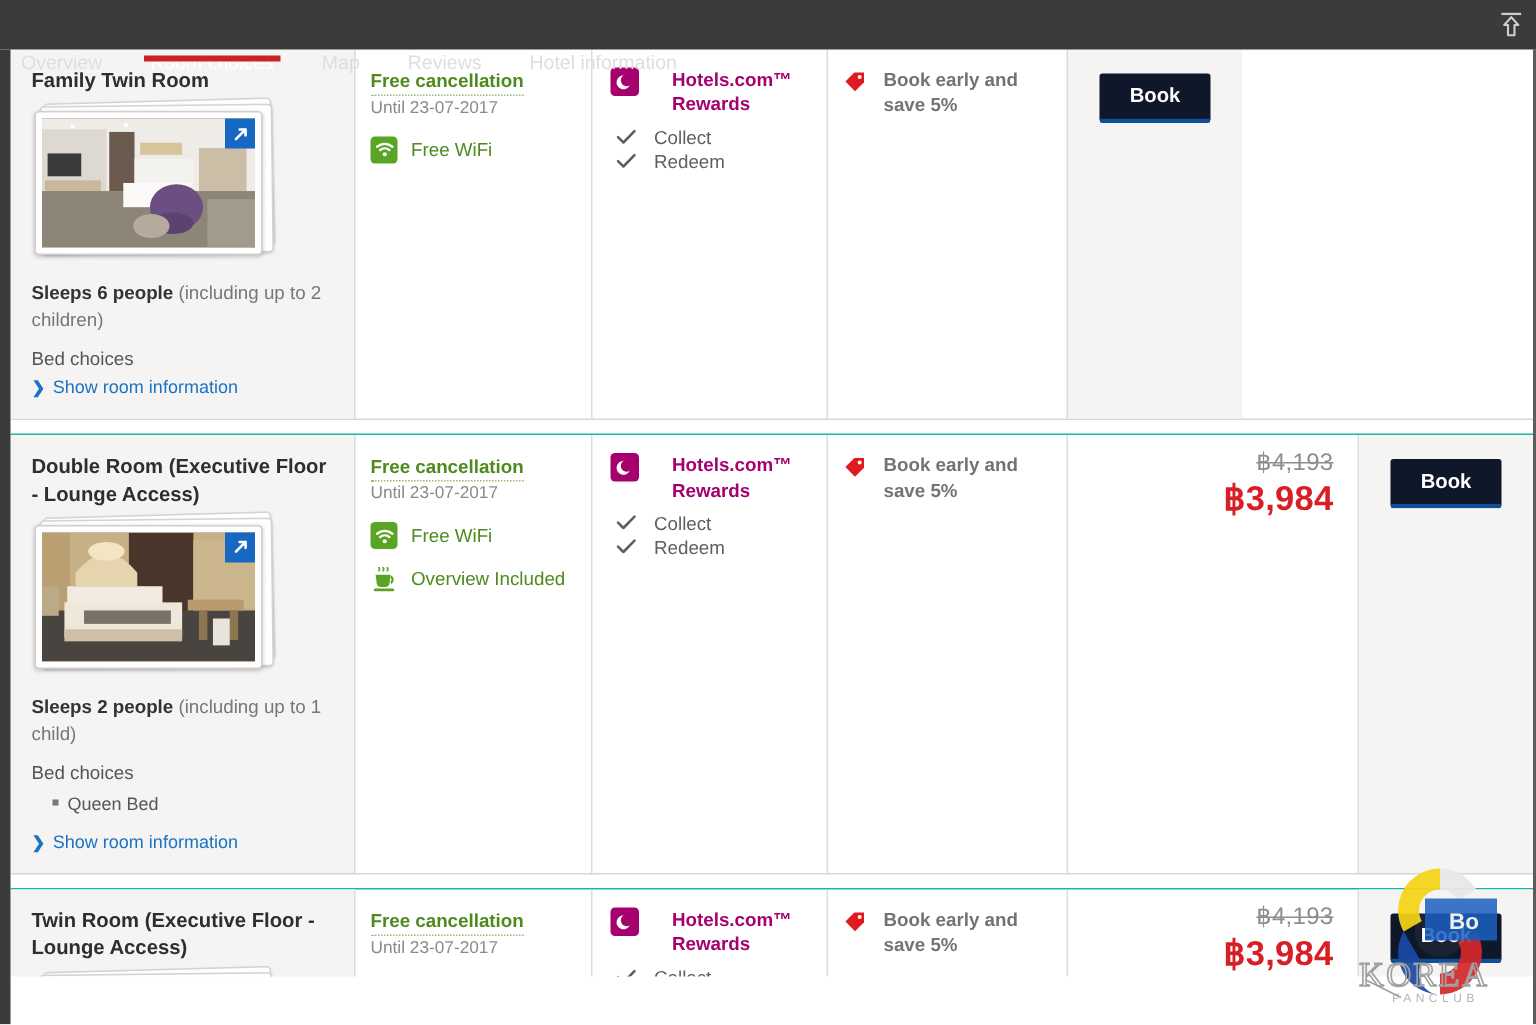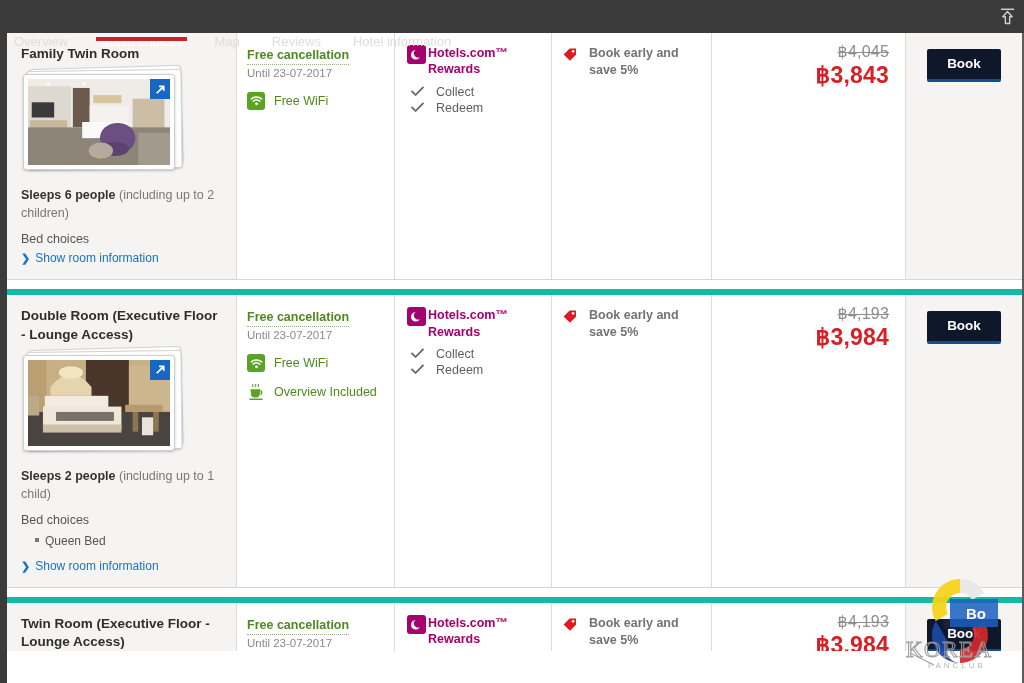--- a/index.html
+++ b/index.html
@@ -81,21 +81,21 @@
   .content {
     position: absolute; top: 33px; left: 7px;
     width: 1015px; height: 618px;
     background: #ffffff;
     overflow: hidden;
   }
 
   .room-row {
     display: flex;
     width: 1015px;
-    border-top: 6px solid #14b8a6;
+    border-top: 1px solid #14b8a6;
     border-bottom: 1px solid #d6d6d6;
     background: #ffffff;
     margin-bottom: 9px;
   }
   .room-row:first-child { border-top: none; }
 
   
   .col { position: relative; }
   .col-room     { width: 230px; background: #f5f4f2; padding: 10px 14px 14px 14px; border-right: 1px solid #dcdcdc; }
   .col-amen     { width: 158px; padding: 12px 10px 10px 10px; border-right: 1px solid #dcdcdc; }
@@ -160,21 +160,21 @@
   .amen-label { font-size: 12.5px; color: #4e8a1e; line-height: 1.3; }
   .icon-sq {
     width: 18px; height: 18px; background: #5aa425; border-radius: 3px;
     display: flex; align-items: center; justify-content: center; flex: 0 0 18px;
   }
   .icon-sq svg { width: 13px; height: 13px; }
   .icon-plain { width: 18px; height: 18px; display: flex; align-items: center; justify-content: center; flex: 0 0 18px; }
   .icon-plain svg { width: 17px; height: 17px; }
 
   
-  .rw-head { display: flex; gap: 2px; margin-bottom: 7px; }
+  .rw-head { display: flex; gap: 22px; margin-bottom: 7px; }
   .rw-badge {
     width: 19px; height: 19px; background: #a5006d; border-radius: 3px;
     display: flex; align-items: center; justify-content: center; flex: 0 0 19px;
   }
   .rw-badge svg { width: 13px; height: 13px; }
   .rw-title { font-size: 12.5px; color: #a5006d; font-weight: bold; line-height: 1.3; }
   .rw-item { display: flex; align-items: center; gap: 10px; margin-bottom: 2px; padding-left: 1px; }
   .rw-check { width: 18px; display: flex; justify-content: center; flex: 0 0 18px; }
   .rw-check svg { width: 13px; height: 11px; }
   .rw-item span { font-size: 12.5px; color: #5f5f5f; }
@@ -354,24 +354,20 @@
           <span class="deal-icon">
             <svg viewBox="0 0 16 16" aria-hidden="true">
               <path d="M1.6 8.4 L7.6 2.4 L14 2.4 L14 8.8 L8 14.8 Z" fill="#e01a21"></path>
               <circle cx="11.1" cy="5.3" r="1.35" fill="#ffffff"></circle>
             </svg>
           </span>
           <span class="deal-text">Book early and save 5%</span>
         </div>
       </div>
 
-      <div class="col col-price">
-        <div class="price-old">฿4,045</div>
-        <div class="price-new">฿3,843</div>
-      </div>
 
       <div class="col col-book">
         <button class="book-btn">Book</button>
       </div>
     </div>
 
     <div class="room-row">
 
       <div class="col col-room">
         <div class="room-title">Double Room (Executive Floor - Lounge Access)</div>

